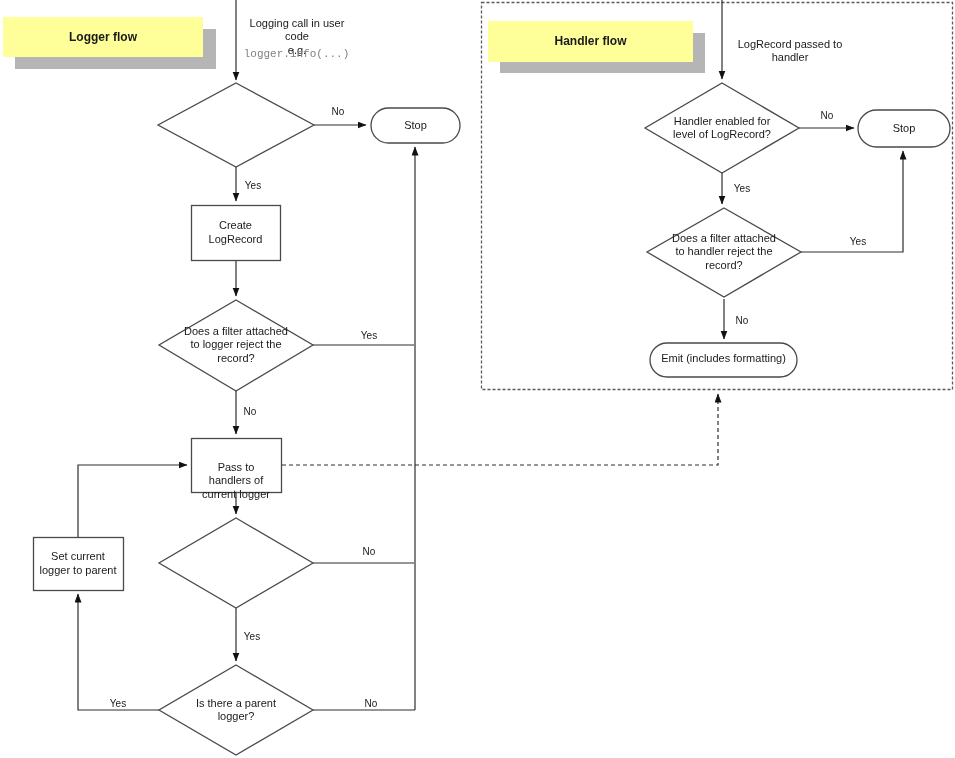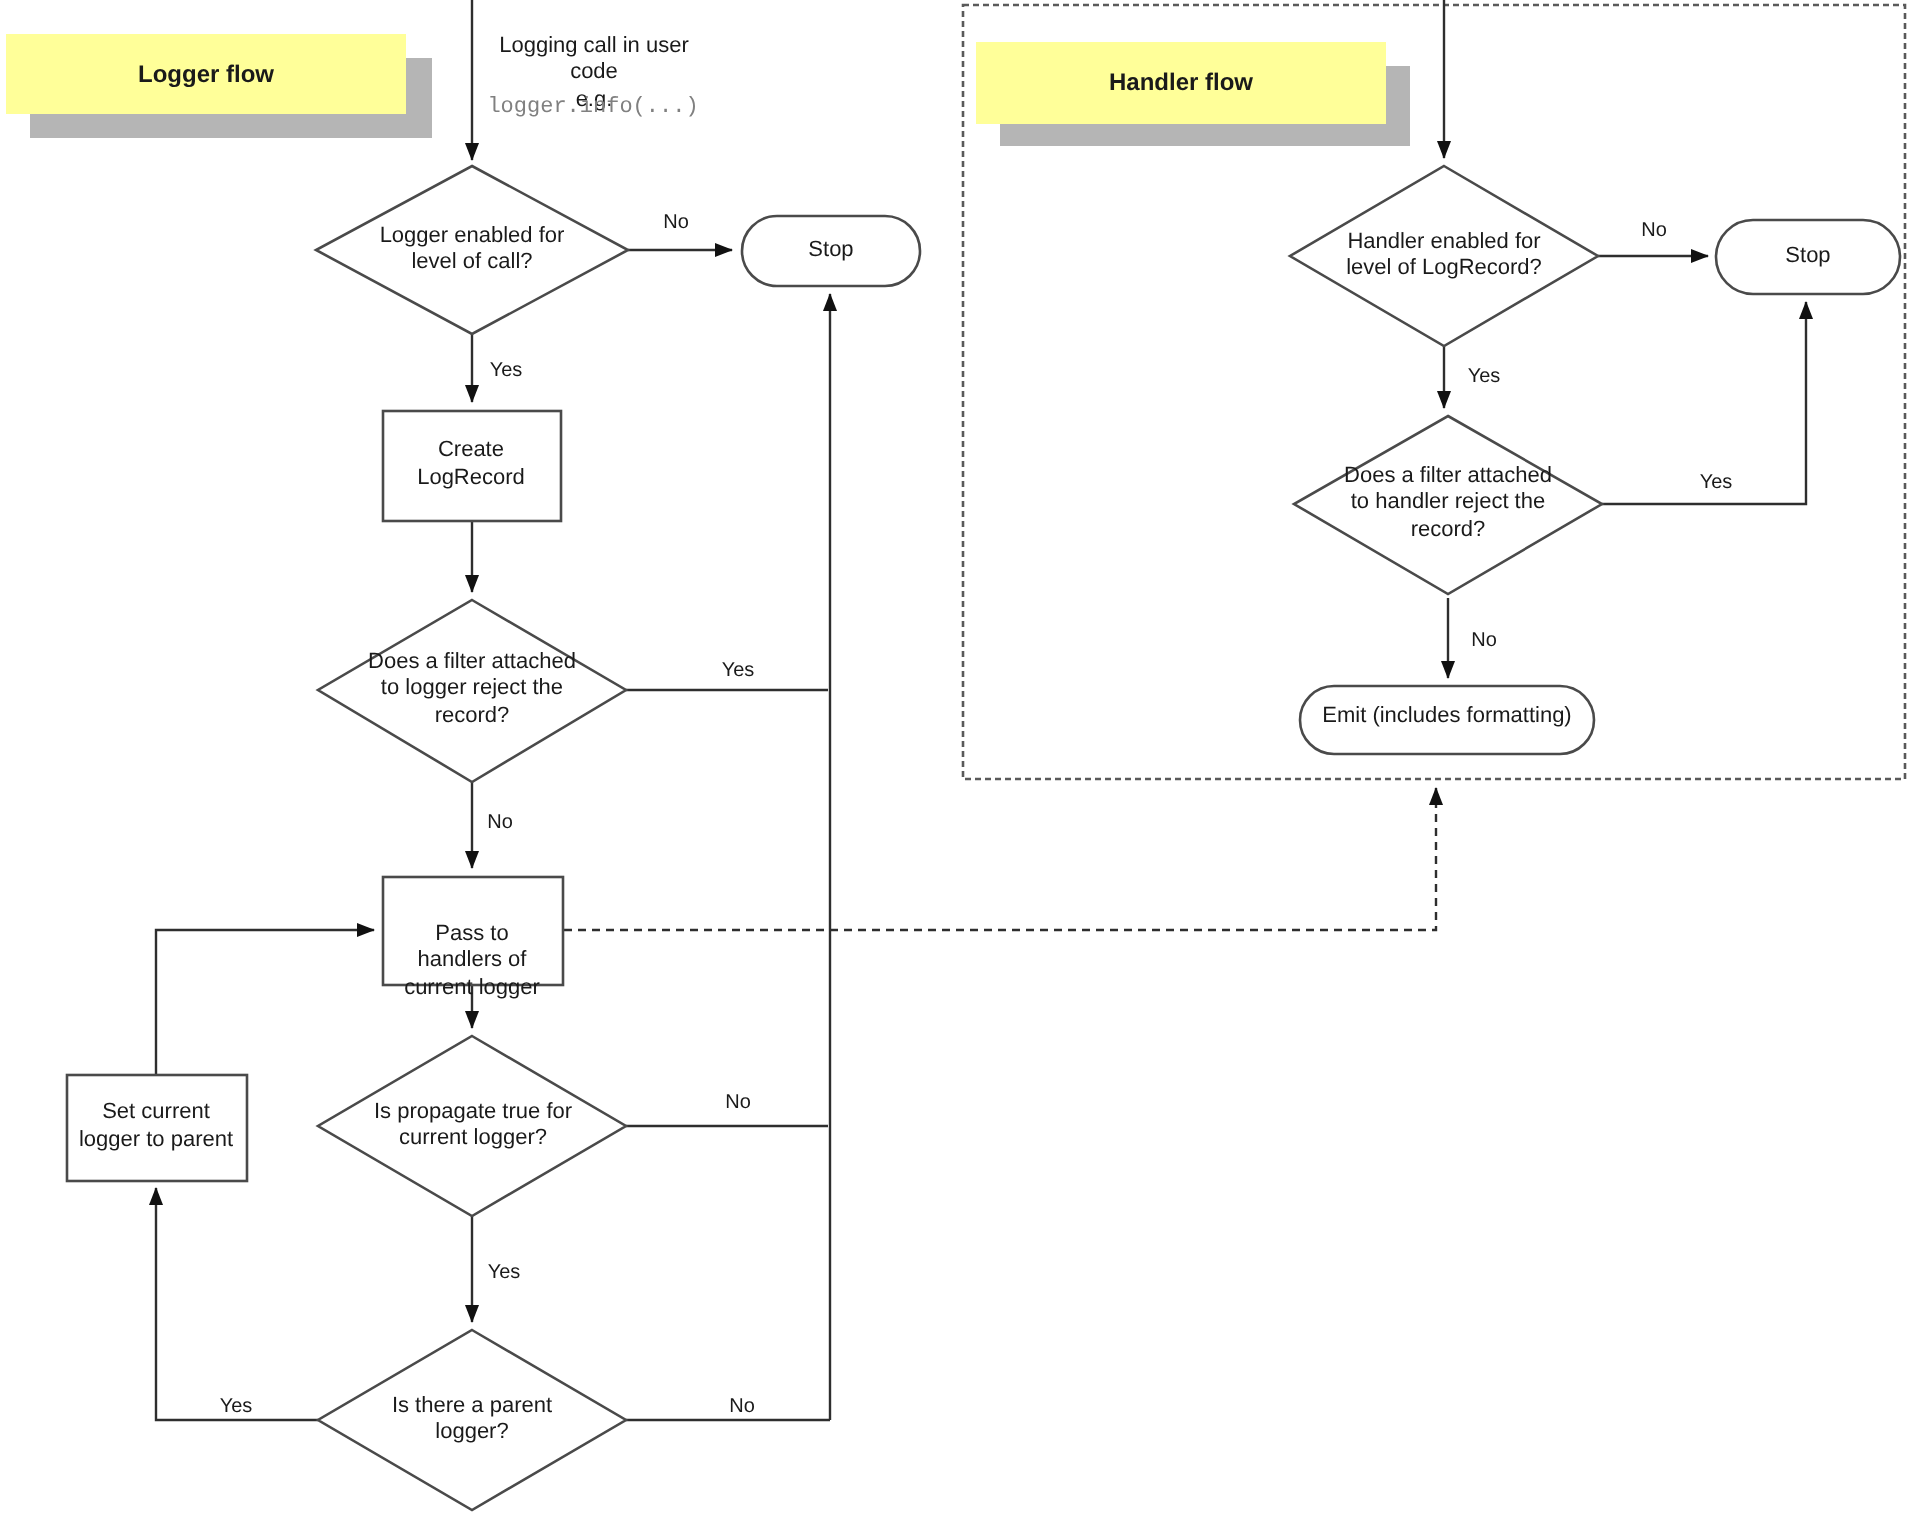--- a/index.html
+++ b/index.html
@@ -75,54 +75,52 @@
     </g>
   </svg>
 
   <div class="lbl note-title" style="left:3px;top:17px;width:200px;height:40px;">Logger flow</div>
 
   <div class="lbl" style="left:237px;top:16px;width:120px;height:42px;">Logging call in user
 code
 e.g.</div>
   <div class="lbl code" style="left:226px;top:48px;width:141px;height:14px;">logger.info(...)</div>
 
-  <div class="lbl" style="left:172px;top:100px;width:128px;height:50px;">Logger enabled for
-level of call?</div>
   <div class="lbl edge-lbl" style="left:326px;top:105px;width:24px;height:14px;">No</div>
   <div class="lbl" style="left:371px;top:108px;width:89px;height:35px;">Stop</div>
   <div class="lbl edge-lbl" style="left:236px;top:179px;width:34px;height:14px;">Yes</div>
 
   <div class="lbl" style="left:191px;top:205px;width:89px;height:55px;">Create
 LogRecord</div>
 
   <div class="lbl" style="left:166px;top:318px;width:140px;height:54px;">Does a filter attached
 to logger reject the
 record?</div>
   <div class="lbl edge-lbl" style="left:355px;top:329px;width:28px;height:14px;">Yes</div>
   <div class="lbl edge-lbl" style="left:238px;top:405px;width:24px;height:14px;">No</div>
 
   <div class="lbl" style="left:191px;top:438px;width:90px;height:54px;margin-top:16px;">Pass to
 handlers of
 current logger</div>
 
-  <div class="lbl" style="left:169px;top:540px;width:135px;height:46px;">Is propagate true for
-current logger?</div>
   <div class="lbl edge-lbl" style="left:356px;top:545px;width:26px;height:14px;">No</div>
   <div class="lbl edge-lbl" style="left:237px;top:630px;width:30px;height:14px;">Yes</div>
 
   <div class="lbl" style="left:33px;top:537px;width:90px;height:53px;">Set current
 logger to parent</div>
 
   <div class="lbl" style="left:176px;top:688px;width:120px;height:44px;">Is there a parent
 logger?</div>
   <div class="lbl edge-lbl" style="left:103px;top:697px;width:30px;height:14px;">Yes</div>
   <div class="lbl edge-lbl" style="left:358px;top:697px;width:26px;height:14px;">No</div>
 
   <div class="lbl note-title" style="left:488px;top:21px;width:205px;height:41px;">Handler flow</div>
 
+  <div class="lbl" style="left:727px;top:37px;width:126px;height:28px;">LogRecord passed to
+handler</div>
 
   <div class="lbl" style="left:657px;top:103px;width:130px;height:50px;">Handler enabled for
 level of LogRecord?</div>
   <div class="lbl edge-lbl" style="left:812px;top:109px;width:30px;height:14px;">No</div>
   <div class="lbl" style="left:858px;top:110px;width:92px;height:37px;">Stop</div>
   <div class="lbl edge-lbl" style="left:726px;top:182px;width:32px;height:14px;">Yes</div>
 
   <div class="lbl" style="left:654px;top:226px;width:140px;height:52px;">Does a filter attached
 to handler reject the
 record?</div>

